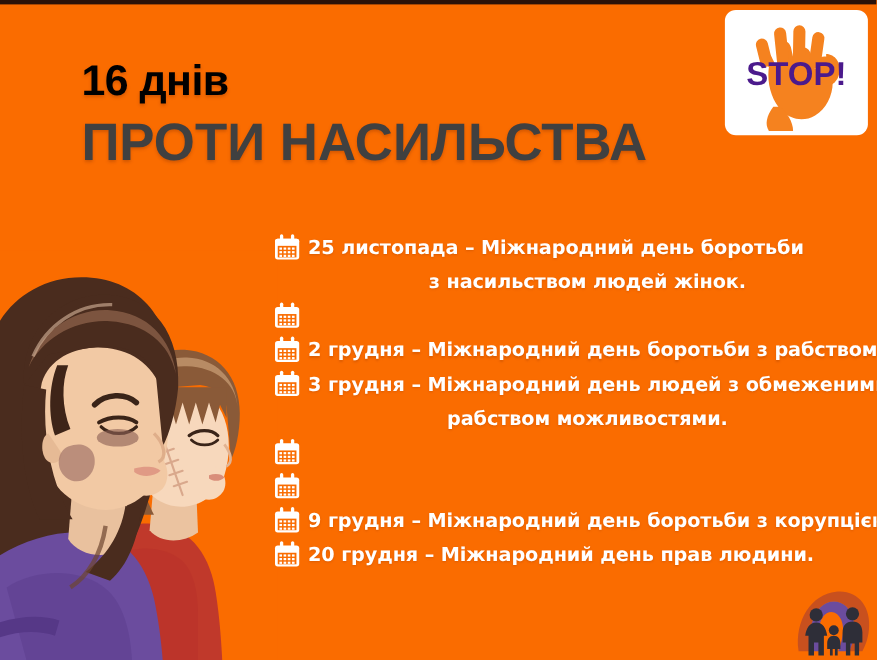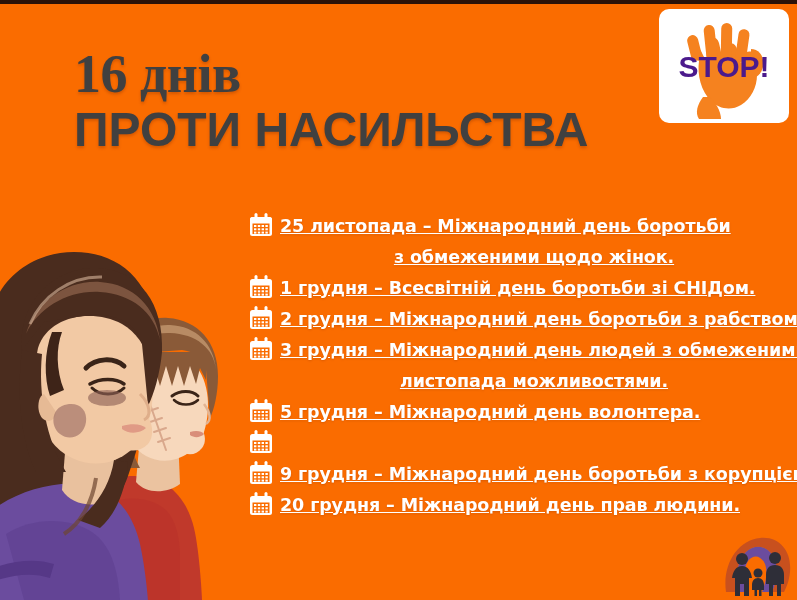--- a/index.html
+++ b/index.html
@@ -17,23 +17,23 @@
     overflow:hidden;
   }
   .top-strip {
     position:absolute; top:0; left:0; width:797px; height:4px;
     background:#2B1208;
   }
 
   
   .title-block { position:absolute; left:74px; top:48px; }
   .title-line1 {
-    font-size:54px; font-weight:700; color:#404040;
+    font-size:39px; font-weight:700; color:#000000;
     letter-spacing:-0.5px; line-height:52px;
-    font-family:Liberation Serif, serif;
+    font-family:Liberation Sans, sans-serif;
     text-shadow:0 2px 3px rgba(120,40,0,.30);
   }
   .title-line2 {
     font-size:48px; font-weight:700; color:#404040;
     line-height:56px; letter-spacing:0px;
     font-family:"Liberation Sans", sans-serif;
     text-shadow:0 2px 3px rgba(120,40,0,.30);
     margin-top:2px;
   }
 
@@ -60,21 +60,20 @@
     position:absolute; left:0; top:2px; width:26px; height:26px;
   }
   .cal-icon svg { display:block; width:26px; height:26px; }
   .event-text {
     position:absolute; left:32px; top:0; height:31px;
     display:flex; align-items:center;
     font-size:17.5px; font-weight:700; color:#FFFFFF;
     white-space:nowrap; letter-spacing:-0.1px;
     text-shadow:0 1px 2px rgba(130,45,0,.25);
     font-family:"DejaVu Sans", sans-serif;
-    text-decoration:underline;
   }
   .event-text.indent { left:32px; width:508px; justify-content:center; }
 </style>
 </head>
 <body>
 
 <div id="poster">
 
   <div class="top-strip"></div>
 
@@ -207,47 +206,46 @@
               <rect x="17.4" y="19.6" width="2.4" height="2"></rect>
           </g>
           <rect x="6.5" y="1" width="3" height="6" rx="1.5" fill="#FFFFFF"></rect>
           <rect x="16.5" y="1" width="3" height="6" rx="1.5" fill="#FFFFFF"></rect>
         </svg>
       </span>
       <span class="event-text">25 листопада – Міжнародний день боротьби</span>
     </div>
 
     <div class="event-row cont">
-      <span class="event-text indent">з обмеженими щодо жінок.</span>
-    </div>
-
-    <div class="event-row">
-      <span class="cal-icon">
-        <svg viewBox="0 0 26 26" xmlns="http://www.w3.org/2000/svg">
-          <rect x="2" y="5" width="22" height="19" rx="2.5" fill="#FFFFFF"></rect>
-          <rect x="4.5" y="11.5" width="17" height="10.5" fill="#FA6C00"></rect>
-          <g fill="#FFFFFF">
-            <rect x="6" y="13" width="2.4" height="2"></rect>
-              <rect x="9.8" y="13" width="2.4" height="2"></rect>
-            <rect x="13.6" y="13" width="2.4" height="2"></rect>
-              <rect x="17.4" y="13" width="2.4" height="2"></rect>
-            <rect x="6" y="16.3" width="2.4" height="2"></rect>
-              <rect x="9.8" y="16.3" width="2.4" height="2"></rect>
-            <rect x="13.6" y="16.3" width="2.4" height="2"></rect>
-              <rect x="17.4" y="16.3" width="2.4" height="2"></rect>
-            <rect x="6" y="19.6" width="2.4" height="2"></rect>
-              <rect x="9.8" y="19.6" width="2.4" height="2"></rect>
-            <rect x="13.6" y="19.6" width="2.4" height="2"></rect>
-              <rect x="17.4" y="19.6" width="2.4" height="2"></rect>
-          </g>
-          <rect x="6.5" y="1" width="3" height="6" rx="1.5" fill="#FFFFFF"></rect>
-          <rect x="16.5" y="1" width="3" height="6" rx="1.5" fill="#FFFFFF"></rect>
-        </svg>
-      </span>
-      <span class="event-text">1 грудня – Всесвітній  день боротьби зі СНІДом.</span>
+      <span class="event-text indent">з насильством людей жінок.</span>
+    </div>
+
+    <div class="event-row">
+      <span class="cal-icon">
+        <svg viewBox="0 0 26 26" xmlns="http://www.w3.org/2000/svg">
+          <rect x="2" y="5" width="22" height="19" rx="2.5" fill="#FFFFFF"></rect>
+          <rect x="4.5" y="11.5" width="17" height="10.5" fill="#FA6C00"></rect>
+          <g fill="#FFFFFF">
+            <rect x="6" y="13" width="2.4" height="2"></rect>
+              <rect x="9.8" y="13" width="2.4" height="2"></rect>
+            <rect x="13.6" y="13" width="2.4" height="2"></rect>
+              <rect x="17.4" y="13" width="2.4" height="2"></rect>
+            <rect x="6" y="16.3" width="2.4" height="2"></rect>
+              <rect x="9.8" y="16.3" width="2.4" height="2"></rect>
+            <rect x="13.6" y="16.3" width="2.4" height="2"></rect>
+              <rect x="17.4" y="16.3" width="2.4" height="2"></rect>
+            <rect x="6" y="19.6" width="2.4" height="2"></rect>
+              <rect x="9.8" y="19.6" width="2.4" height="2"></rect>
+            <rect x="13.6" y="19.6" width="2.4" height="2"></rect>
+              <rect x="17.4" y="19.6" width="2.4" height="2"></rect>
+          </g>
+          <rect x="6.5" y="1" width="3" height="6" rx="1.5" fill="#FFFFFF"></rect>
+          <rect x="16.5" y="1" width="3" height="6" rx="1.5" fill="#FFFFFF"></rect>
+        </svg>
+      </span>
     </div>
 
     <div class="event-row">
       <span class="cal-icon">
         <svg viewBox="0 0 26 26" xmlns="http://www.w3.org/2000/svg">
           <rect x="2" y="5" width="22" height="19" rx="2.5" fill="#FFFFFF"></rect>
           <rect x="4.5" y="11.5" width="17" height="10.5" fill="#FA6C00"></rect>
           <g fill="#FFFFFF">
             <rect x="6" y="13" width="2.4" height="2"></rect>
               <rect x="9.8" y="13" width="2.4" height="2"></rect>
@@ -289,47 +287,46 @@
               <rect x="17.4" y="19.6" width="2.4" height="2"></rect>
           </g>
           <rect x="6.5" y="1" width="3" height="6" rx="1.5" fill="#FFFFFF"></rect>
           <rect x="16.5" y="1" width="3" height="6" rx="1.5" fill="#FFFFFF"></rect>
         </svg>
       </span>
       <span class="event-text">3 грудня – Міжнародний день людей з обмеженими</span>
     </div>
 
     <div class="event-row cont">
-      <span class="event-text indent">листопада можливостями.</span>
-    </div>
-
-    <div class="event-row">
-      <span class="cal-icon">
-        <svg viewBox="0 0 26 26" xmlns="http://www.w3.org/2000/svg">
-          <rect x="2" y="5" width="22" height="19" rx="2.5" fill="#FFFFFF"></rect>
-          <rect x="4.5" y="11.5" width="17" height="10.5" fill="#FA6C00"></rect>
-          <g fill="#FFFFFF">
-            <rect x="6" y="13" width="2.4" height="2"></rect>
-              <rect x="9.8" y="13" width="2.4" height="2"></rect>
-            <rect x="13.6" y="13" width="2.4" height="2"></rect>
-              <rect x="17.4" y="13" width="2.4" height="2"></rect>
-            <rect x="6" y="16.3" width="2.4" height="2"></rect>
-              <rect x="9.8" y="16.3" width="2.4" height="2"></rect>
-            <rect x="13.6" y="16.3" width="2.4" height="2"></rect>
-              <rect x="17.4" y="16.3" width="2.4" height="2"></rect>
-            <rect x="6" y="19.6" width="2.4" height="2"></rect>
-              <rect x="9.8" y="19.6" width="2.4" height="2"></rect>
-            <rect x="13.6" y="19.6" width="2.4" height="2"></rect>
-              <rect x="17.4" y="19.6" width="2.4" height="2"></rect>
-          </g>
-          <rect x="6.5" y="1" width="3" height="6" rx="1.5" fill="#FFFFFF"></rect>
-          <rect x="16.5" y="1" width="3" height="6" rx="1.5" fill="#FFFFFF"></rect>
-        </svg>
-      </span>
-      <span class="event-text">5 грудня – Міжнародний день волонтера.</span>
+      <span class="event-text indent">рабством можливостями.</span>
+    </div>
+
+    <div class="event-row">
+      <span class="cal-icon">
+        <svg viewBox="0 0 26 26" xmlns="http://www.w3.org/2000/svg">
+          <rect x="2" y="5" width="22" height="19" rx="2.5" fill="#FFFFFF"></rect>
+          <rect x="4.5" y="11.5" width="17" height="10.5" fill="#FA6C00"></rect>
+          <g fill="#FFFFFF">
+            <rect x="6" y="13" width="2.4" height="2"></rect>
+              <rect x="9.8" y="13" width="2.4" height="2"></rect>
+            <rect x="13.6" y="13" width="2.4" height="2"></rect>
+              <rect x="17.4" y="13" width="2.4" height="2"></rect>
+            <rect x="6" y="16.3" width="2.4" height="2"></rect>
+              <rect x="9.8" y="16.3" width="2.4" height="2"></rect>
+            <rect x="13.6" y="16.3" width="2.4" height="2"></rect>
+              <rect x="17.4" y="16.3" width="2.4" height="2"></rect>
+            <rect x="6" y="19.6" width="2.4" height="2"></rect>
+              <rect x="9.8" y="19.6" width="2.4" height="2"></rect>
+            <rect x="13.6" y="19.6" width="2.4" height="2"></rect>
+              <rect x="17.4" y="19.6" width="2.4" height="2"></rect>
+          </g>
+          <rect x="6.5" y="1" width="3" height="6" rx="1.5" fill="#FFFFFF"></rect>
+          <rect x="16.5" y="1" width="3" height="6" rx="1.5" fill="#FFFFFF"></rect>
+        </svg>
+      </span>
     </div>
 
     <div class="event-row">
       <span class="cal-icon">
         <svg viewBox="0 0 26 26" xmlns="http://www.w3.org/2000/svg">
           <rect x="2" y="5" width="22" height="19" rx="2.5" fill="#FFFFFF"></rect>
           <rect x="4.5" y="11.5" width="17" height="10.5" fill="#FA6C00"></rect>
           <g fill="#FFFFFF">
             <rect x="6" y="13" width="2.4" height="2"></rect>
               <rect x="9.8" y="13" width="2.4" height="2"></rect>

